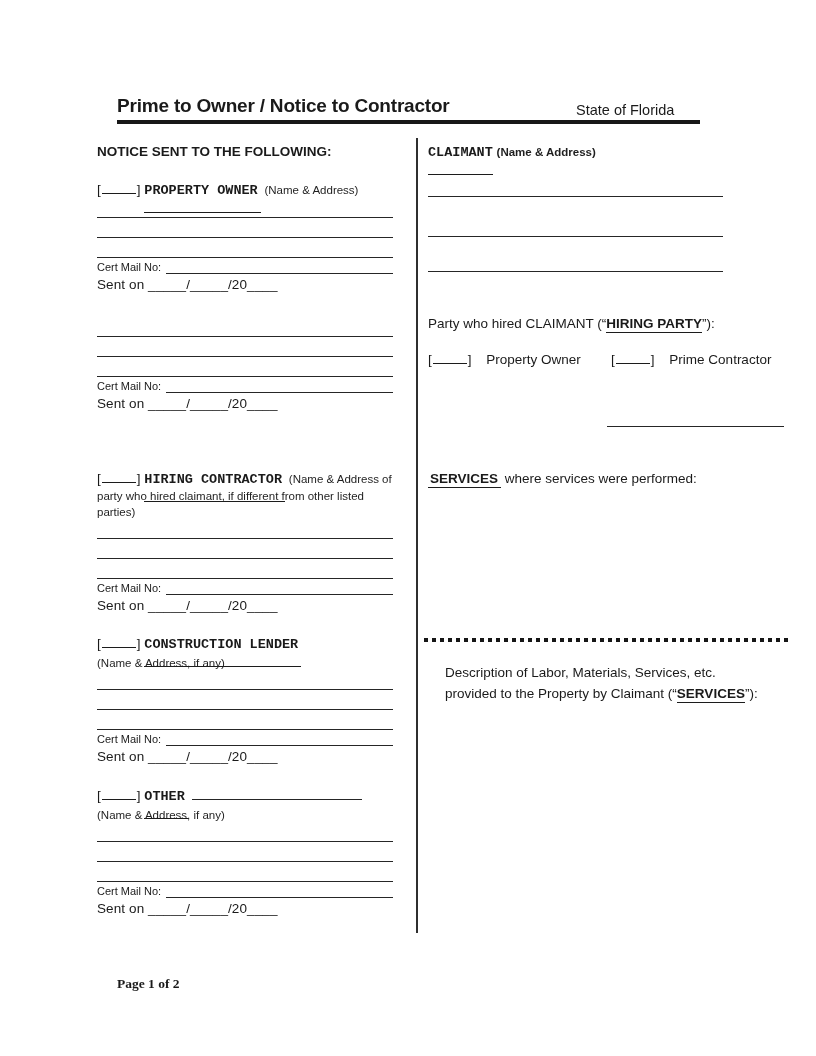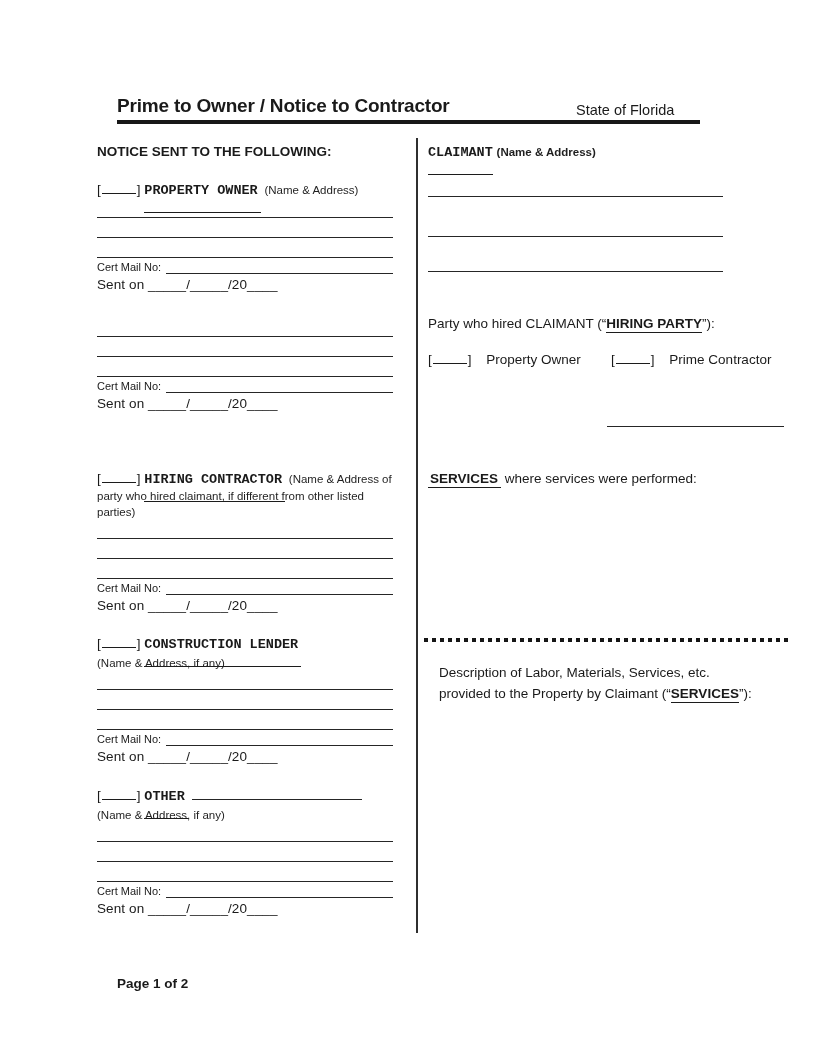--- a/index.html
+++ b/index.html
@@ -57,23 +57,23 @@
   .opt-label { display:inline-block; }
   .ol1 { width:121px; margin-left:11px; }
   .ol2 { margin-left:11px; }
   .ol3 { width:122px; margin-left:9px; }
   .ol4 { margin-left:9px; }
   .other-blank { position:absolute; top:286px; left:179px; width:177px; height:0; border-bottom:1.7px solid #262626; }
   .prop { position:absolute; top:330px; left:0; font-size:13.5px; line-height:17px; }
   .prop .bu { padding:0 3px 0.5px 2px; }
   .dotted { position:absolute; top:498px; left:-4px; width:368px; height:4px;
             background:repeating-linear-gradient(to right,#161616 0px,#161616 4.5px,transparent 4.5px,transparent 8px); }
-  .svc { position:absolute; top:522px; left:11px; font-size:13.5px; line-height:21px; }
-
-  .footer { left:117px; top:976px; font-family:Liberation Sans, sans-serif; font-weight:700; font-size:13.5px;text-align:center; }
+  .svc { position:absolute; top:522px; left:17px; font-size:13.5px; line-height:21px; }
+
+  .footer { left:117px; top:976px; font-family:Liberation Serif, serif; font-weight:700; font-size:13.5px;text-align:center; }
 </style>
 </head>
 <body>
 
 <div class="abs title">Prime to Owner / Notice to Contractor</div>
 <div class="abs state">State of Florida</div>
 <div class="abs title-rule"></div>
 <div class="abs divider"></div>
 
 <div class="abs col-left">

